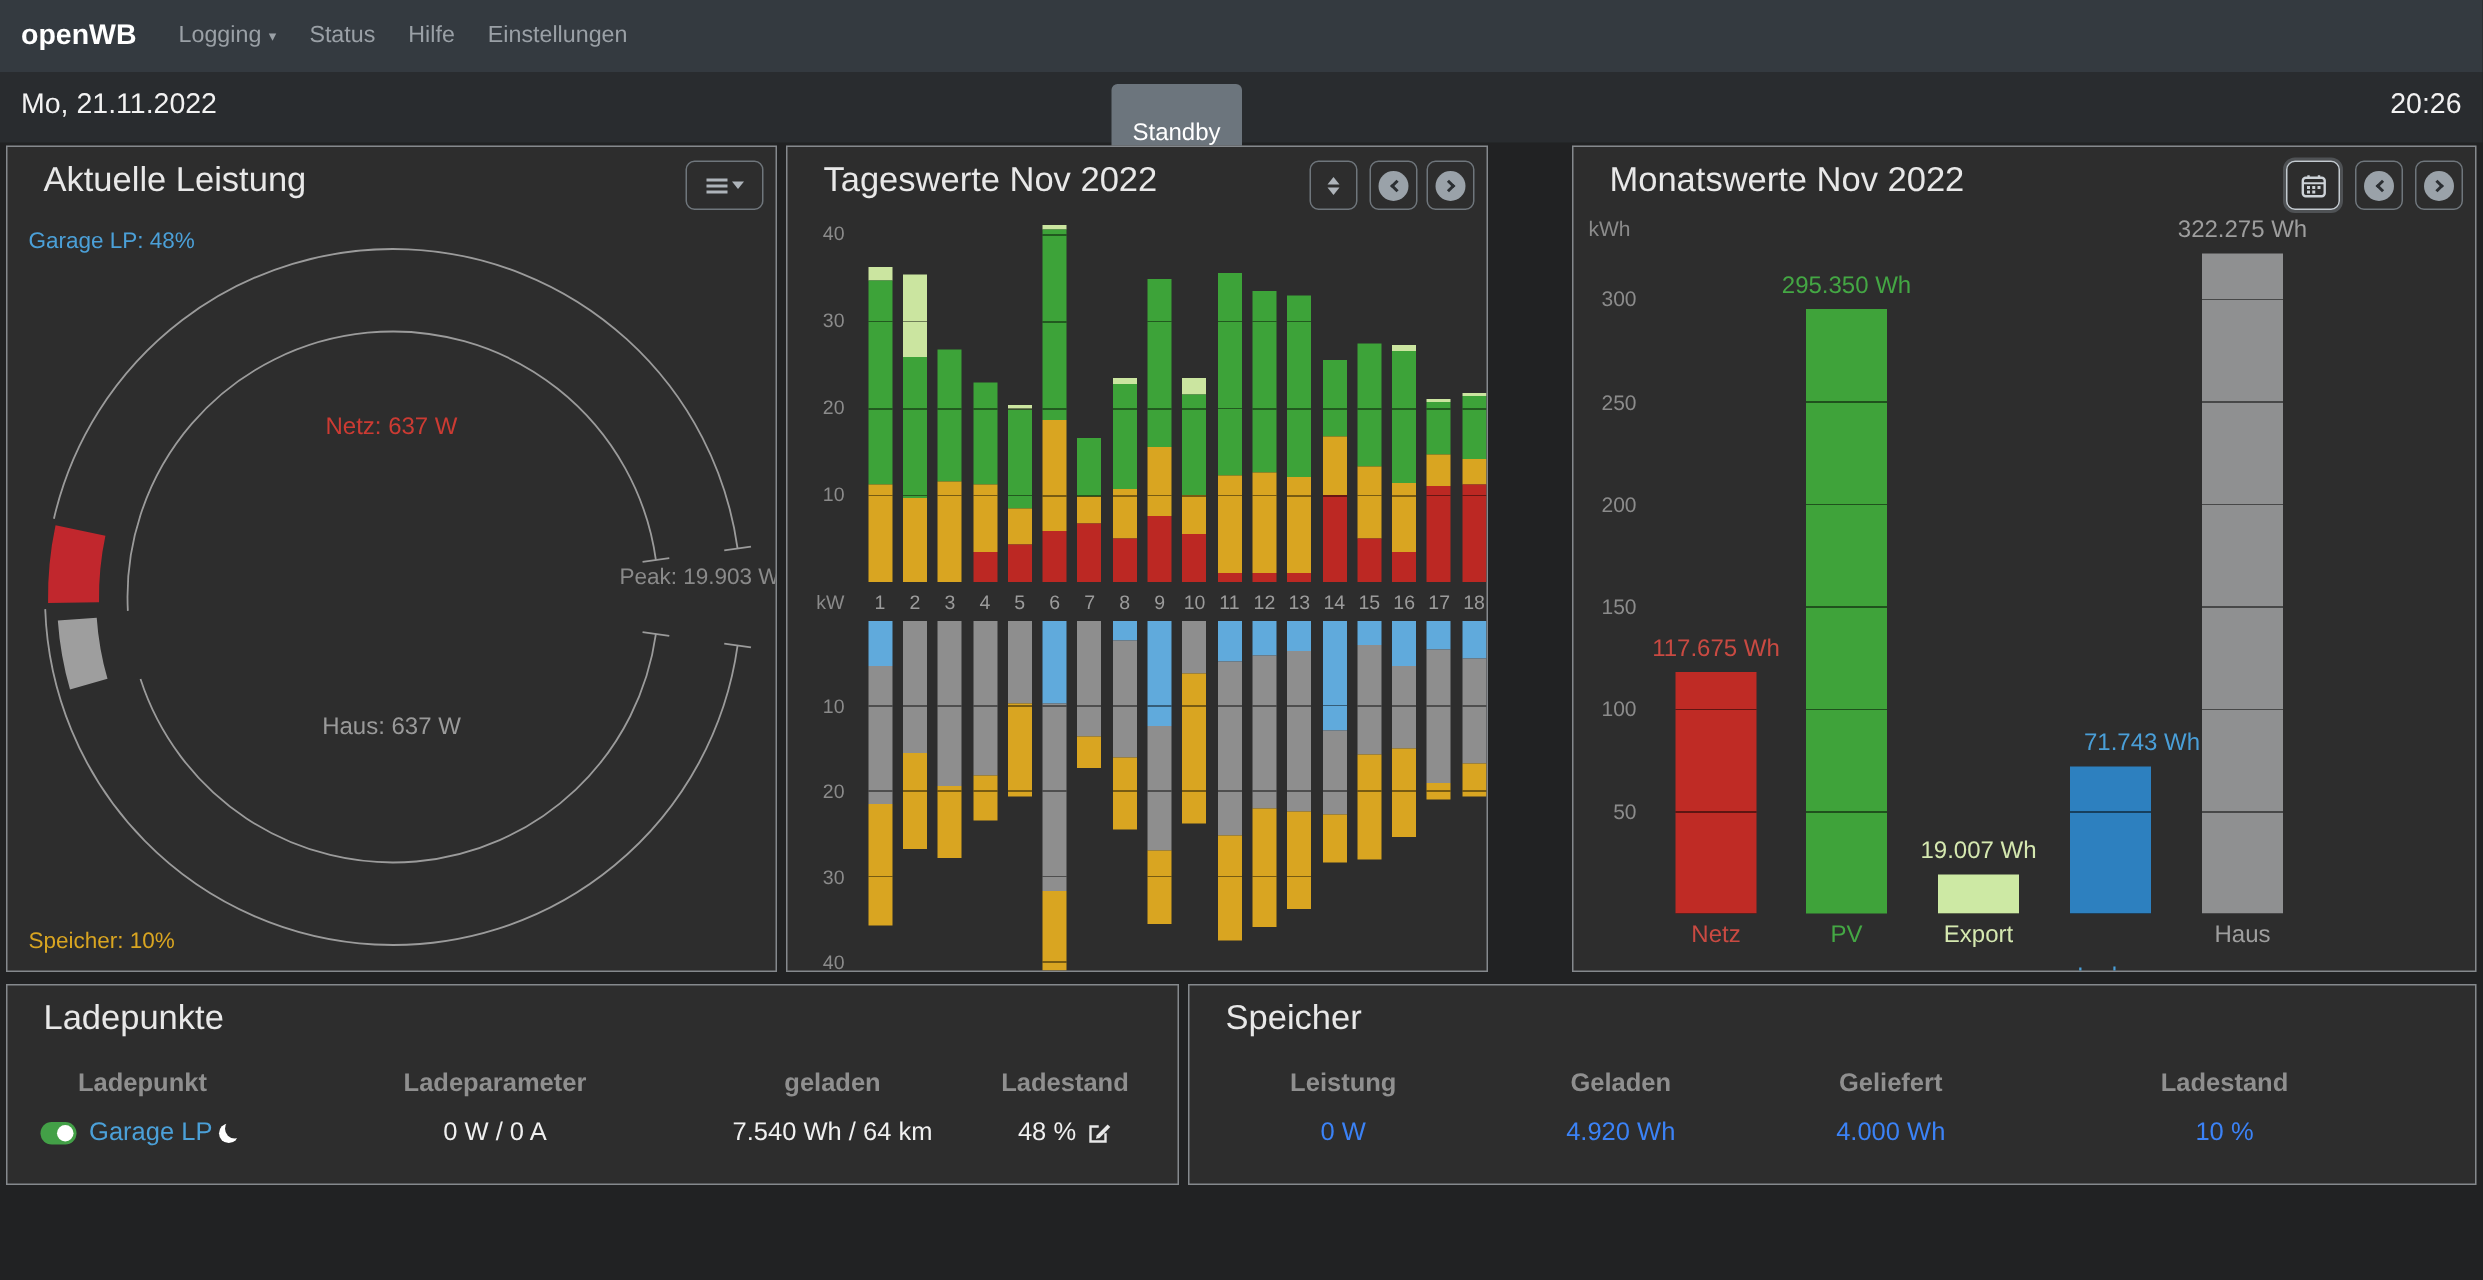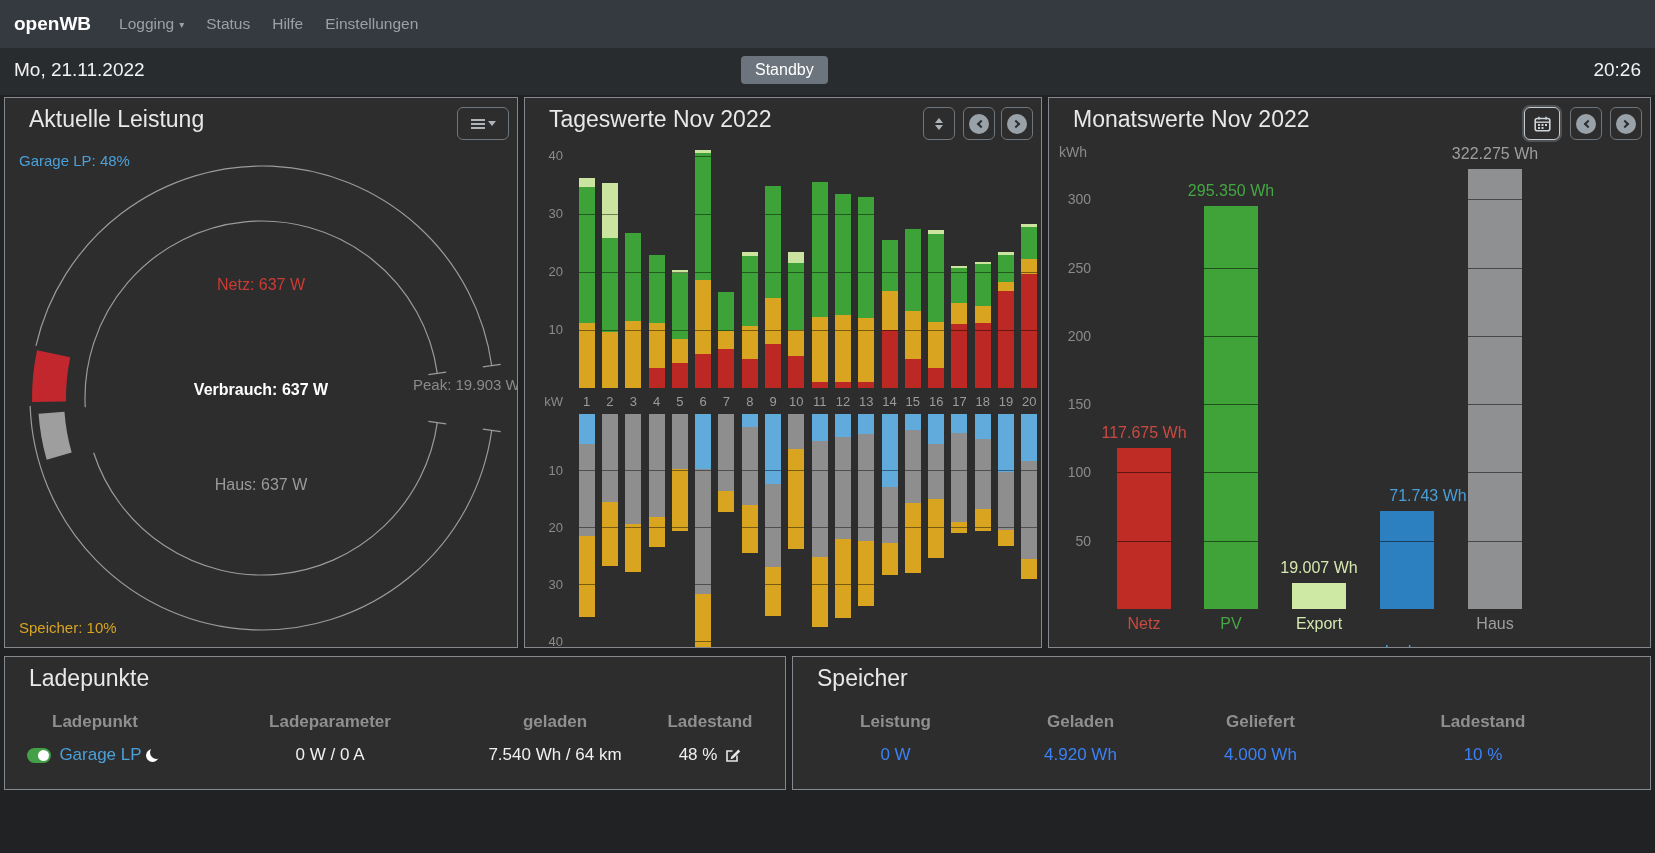--- a/index.html
+++ b/index.html
@@ -7,27 +7,27 @@
 
   
   .navbar { position:absolute; left:0; top:0; width:1655px; height:48px; background:#343a40; display:flex; align-items:center; padding:0 14px; }
   .brand { color:#ffffff; font-size:19px; font-weight:bold; margin-right:28px; cursor:pointer; }
   .nav-item { color:#9aa0a6; font-size:15.5px; margin-right:22px; cursor:pointer; display:flex; align-items:center; gap:5px; }
   .nav-caret { font-size:10px; color:#9aa0a6; }
 
   
   .statusbar { position:absolute; left:0; top:48px; width:1655px; height:47px; background:#292c2f; }
   .sb-date { position:absolute; left:14px; top:11px; color:#f2f2f2; font-size:19px; }
-  .sb-badge { position:absolute; left:741px; top:8px; background:#6c757d; color:#ffffff; font-size:16px; padding:5px 14px; border-radius:4px; }
+  .sb-badge { position:absolute; left:741px; top:8px; background:#6c757d; color:#ffffff; font-size:16px; padding:24px 14px; border-radius:4px; }
   .sb-time { position:absolute; right:14px; top:11px; color:#f2f2f2; font-size:19px; }
 
   
   .panel { position:absolute; background:#2d2d2d; border:1px solid #85898d; overflow:hidden; }
   #panel-gauge   { left:4px;    top:97px;  width:514px; height:551px; }
-  #panel-daily   { left:524px;  top:97px;  width:518px; height:551px; }
+  #panel-daily   { left:524px;  top:97px;  width:468px; height:551px; }
   #panel-monthly { left:1048px; top:97px;  width:603px; height:551px; }
   #panel-lp      { left:4px;    top:656px; width:782px; height:134px; }
   #panel-sp      { left:792px;  top:656px; width:859px; height:134px; }
   .panel-title { position:absolute; left:24px; top:8px; font-size:23px; font-weight:400; color:#e8e8e8; white-space:nowrap; }
 
   
   .pbtn { position:absolute; top:9px; height:33px; width:32px; border:1px solid #6f767c; border-radius:6px; background:transparent; display:flex; align-items:center; justify-content:center; cursor:pointer; gap:3px; }
   .pbtn.active { border-color:#c3cad0; box-shadow:0 0 0 2px rgba(160,170,180,0.30); }
   .circ { width:20px; height:20px; border-radius:50%; background:#9aa2a9; display:flex; align-items:center; justify-content:center; }
   .chev { width:6px; height:6px; border-left:2px solid #2b2f33; border-bottom:2px solid #2b2f33; }
@@ -115,21 +115,20 @@
       <path d="M 88.66299661575783 354.69600800436575 A 177 177 0 0 0 432.27744816725794 324.63363886993164" fill="none" stroke="#9b9b9b" stroke-width="1.2"></path>
       <path d="M 48.6545610436994 255.71480985581726 A 213 213 0 0 0 44.032440931688654 303.71736257114134" fill="none" stroke="#c1272d" stroke-width="34"></path>
       <path d="M 46.51398539517706 314.7186159600103 A 211 211 0 0 0 54.17378215701473 358.15948207738677" fill="none" stroke="#9e9e9e" stroke-width="26"></path>
       <line x1="477.8297793293702" y1="268.9643984859054" x2="495.6546045667185" y2="266.4592826686242" stroke="#9b9b9b" stroke-width="1.2"></line>
       <line x1="477.8297793293701" y1="331.0356015140947" x2="495.65460456671843" y2="333.5407173313759" stroke="#9b9b9b" stroke-width="1.2"></line>
       <line x1="423.3650355485838" y1="276.618919038709" x2="441.18986078593207" y2="274.1138032214278" stroke="#9b9b9b" stroke-width="1.2"></line>
       <line x1="423.3650355485838" y1="323.38108096129105" x2="441.18986078593207" y2="325.88619677857224" stroke="#9b9b9b" stroke-width="1.2"></line>
     </svg>
   <span class="g-label" style="left: 14px; top: 54px; color: rgb(75, 160, 216);">Garage LP: 48%</span>
   <span class="g-center" style="top: 178px; color: rgb(204, 59, 51);">Netz: 637 W</span>
-  <span class="g-center" style="top: 283px; font-weight: bold; color: rgb(255, 255, 255);">Verbrauch: 637 W</span>
   <span class="g-label" style="left: 408px; top: 278px; color: rgb(138, 138, 138);">Peak: 19.903 W</span>
   <span class="g-center" style="top: 378px; color: rgb(154, 154, 154);">Haus: 637 W</span>
   <span class="g-label" style="left: 14px; top: 521px; color: rgb(217, 165, 33);">Speicher: 10%</span>
 </section>
 
 <section class="panel" id="panel-daily">
   <h2 class="panel-title">Tageswerte Nov 2022</h2>
   <button class="pbtn" style="right:86px;">
     <span class="tri-col">
         <span class="tri-up"></span>

